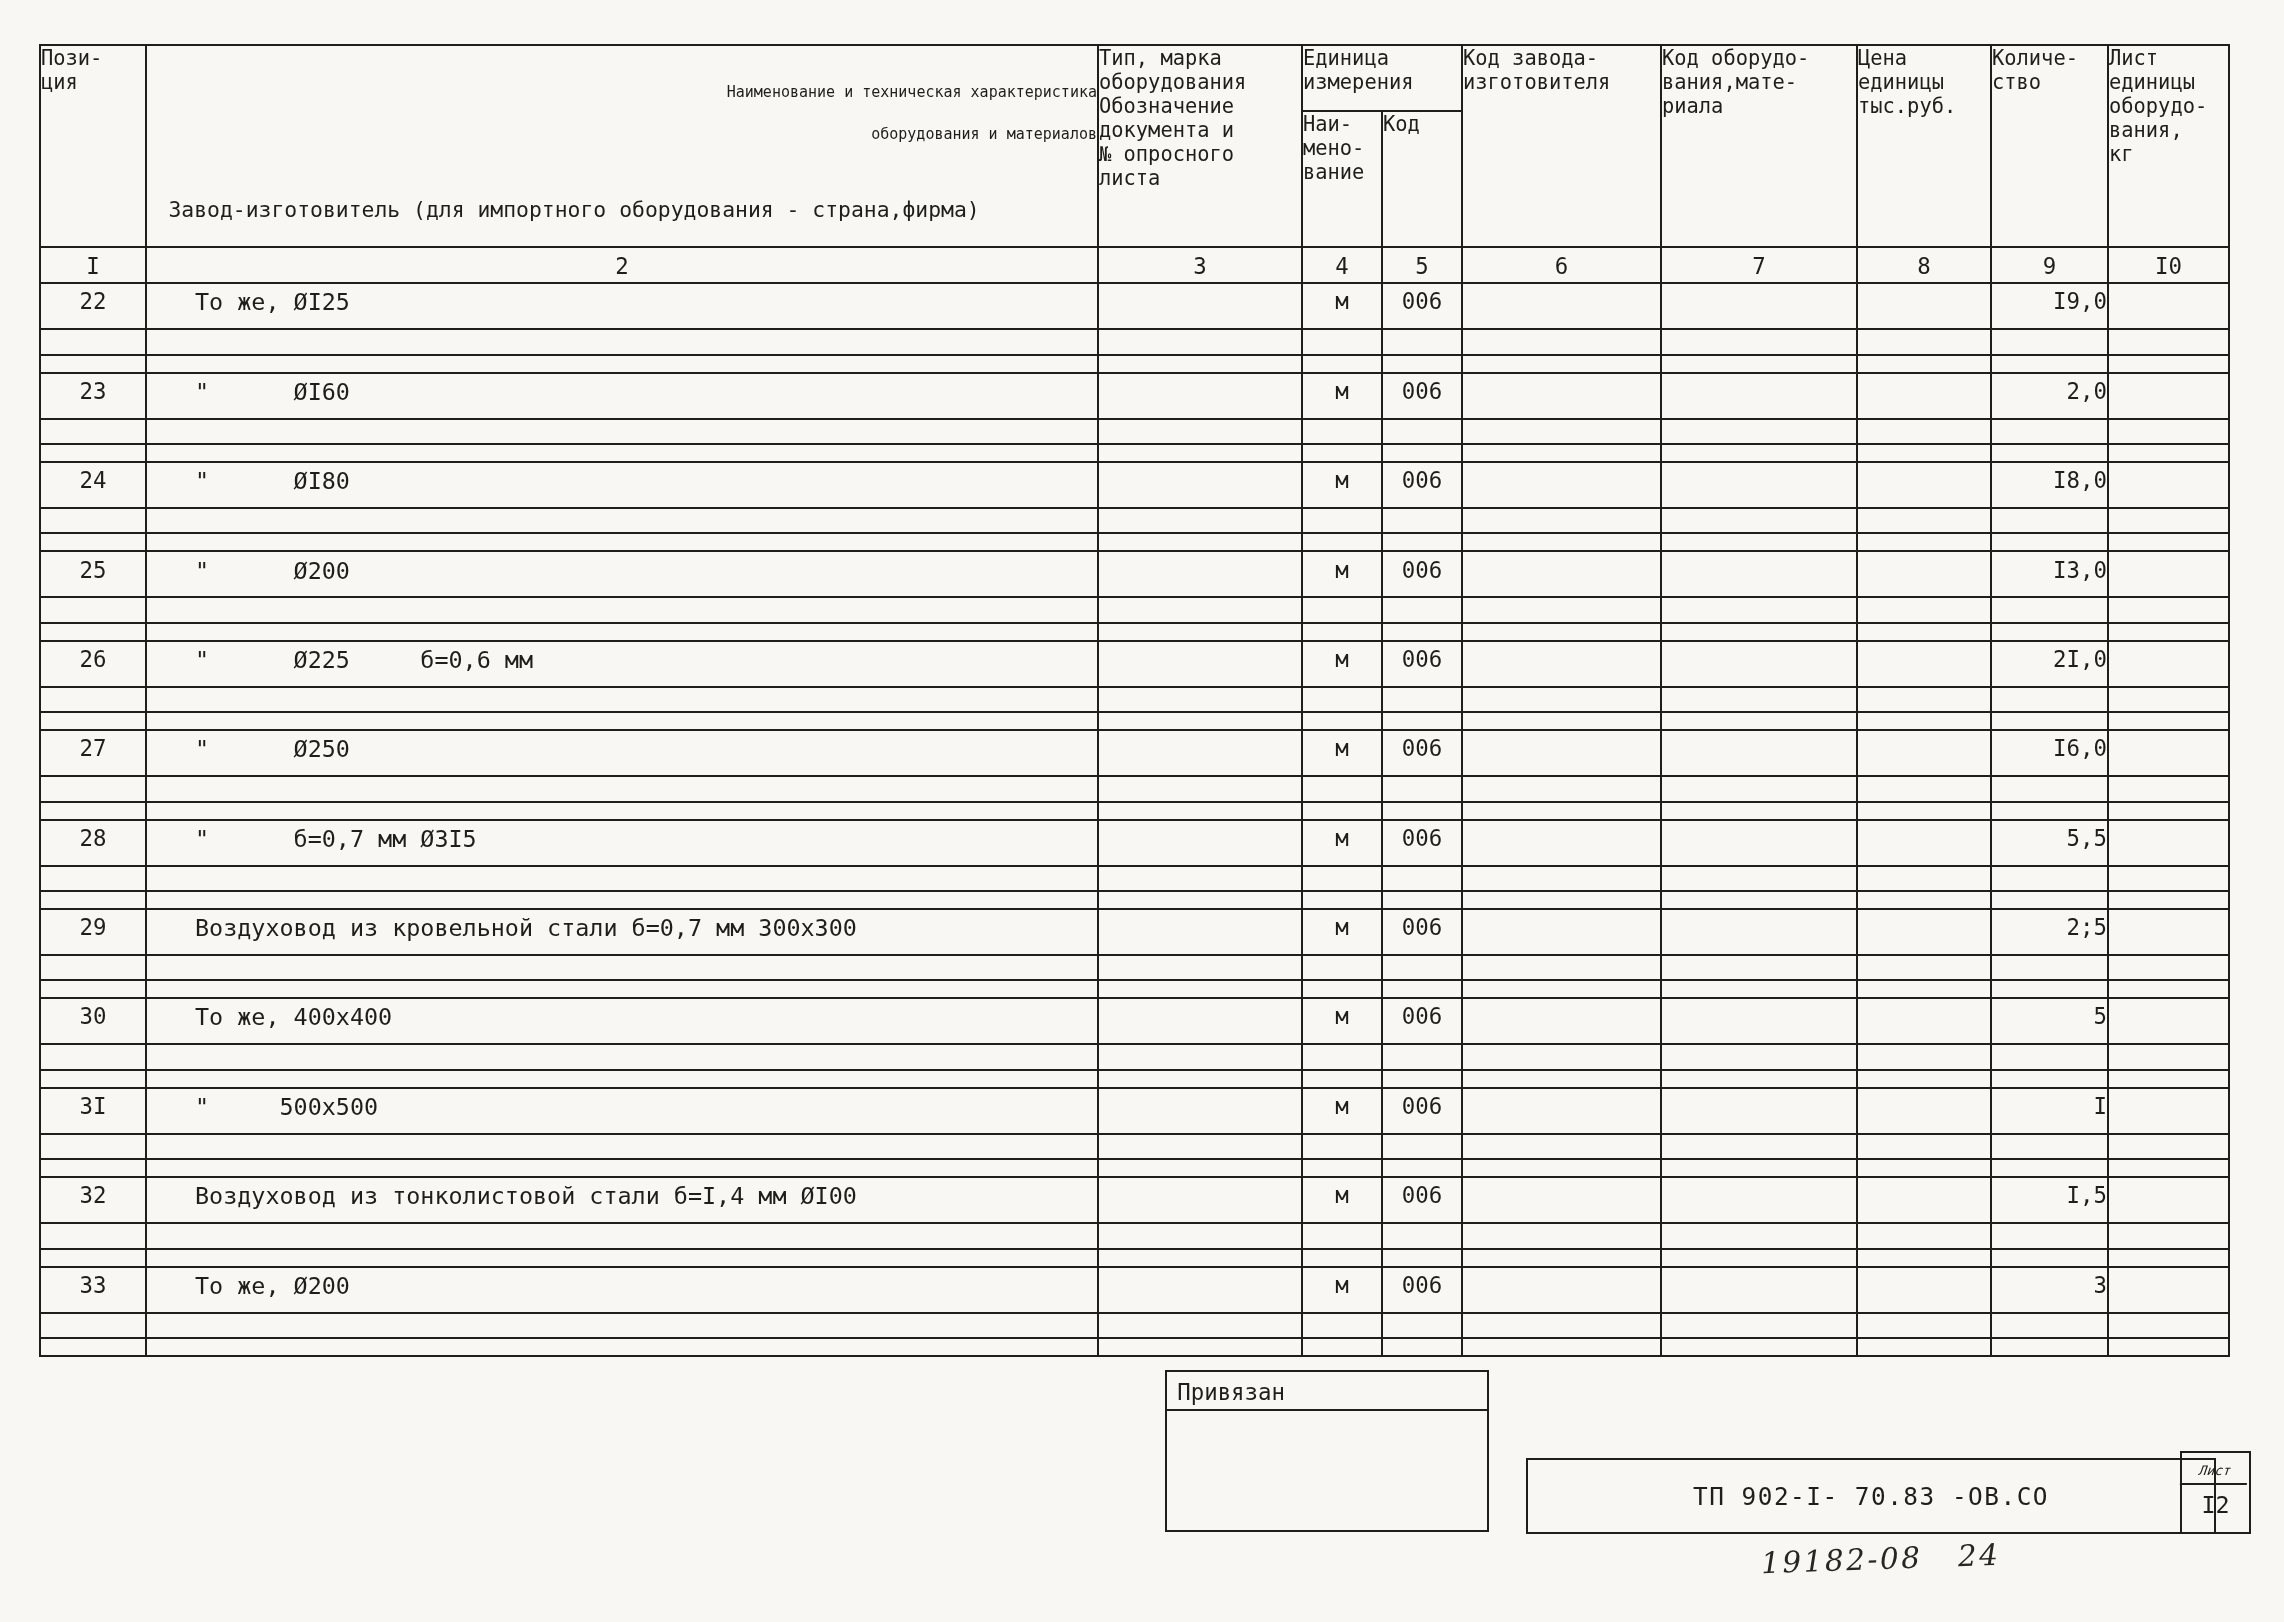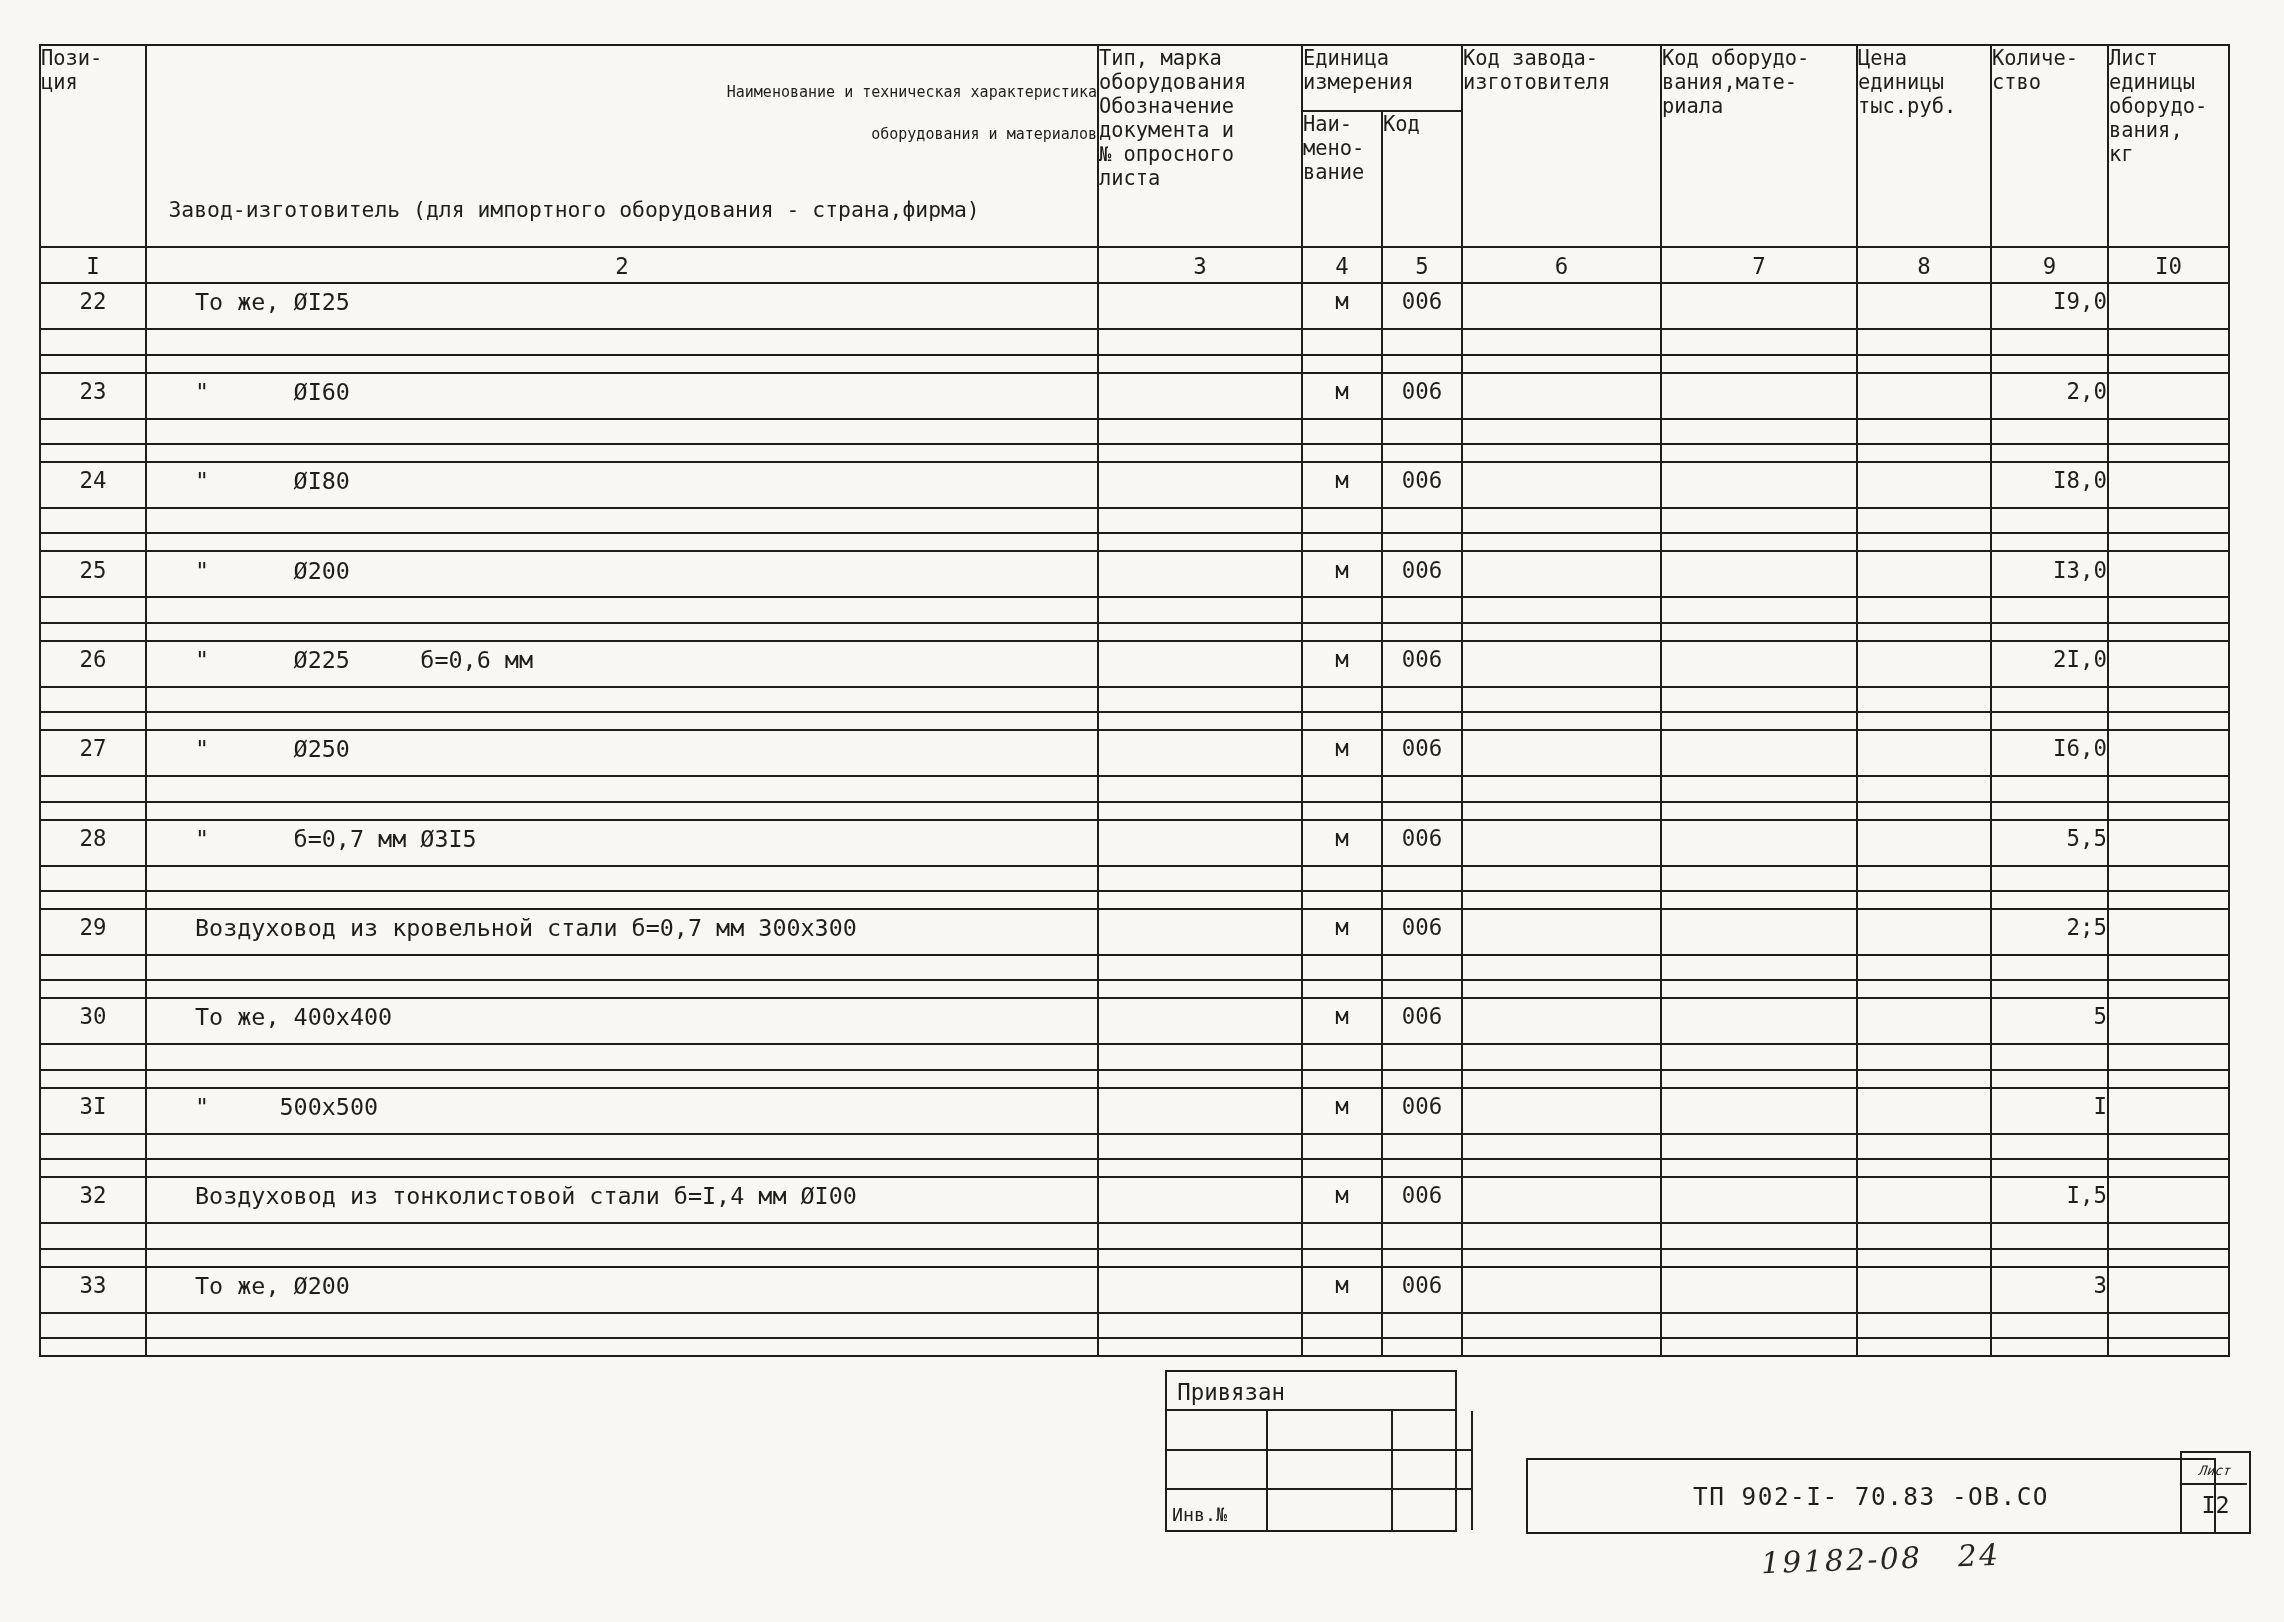--- a/index.html
+++ b/index.html
@@ -43,21 +43,21 @@
   .r-content td{height:46px;font-size:22.4px;padding-top:4.1px;}
   .r-content .c-pos{text-align:center;}
   .r-content .c-name{text-align:left;padding-left:48px;white-space:pre;font-size:23.4px;}
   .r-content .c-unit{text-align:center;}
   .r-content .c-code{text-align:center;}
   .r-content .c-qty{text-align:right;padding-left:13.2px;}
   .r-blank1 td{height:25.4px;}
   .r-blank2 td{height:18px;}
   
   .stamp{
-    position:absolute;left:1165px;top:1370px;width:292px;height:162px;
+    position:absolute;left:1165px;top:1370px;width:324px;height:162px;
     border:2.5px solid var(--ink);
   }
   .stamp-title{
     height:39px;border-bottom:2.5px solid var(--ink);
     font-size:22.4px;padding:7.1px 0 0 10.2px;
   }
   .stamp-grid{
     display:grid;grid-template-columns:101px 125px 80px 1fr;
     grid-auto-rows:1fr;height:calc(100% - 39px);
   }
@@ -591,34 +591,20 @@
           <td></td>
           <td></td>
           <td></td>
           <td></td>
         </tr>
       </tbody>
   </table>
 
   <div class="stamp">
     <div class="stamp-title">Привязан</div>
-    <div class="stamp-grid">
-      <div class="sg-cell"></div>
-      <div class="sg-cell"></div>
-      <div class="sg-cell"></div>
-      <div class="sg-cell"></div>
-      <div class="sg-cell"></div>
-      <div class="sg-cell"></div>
-      <div class="sg-cell"></div>
-      <div class="sg-cell"></div>
-      <div class="sg-cell inv">Инв.№</div>
-      <div class="sg-cell"></div>
-      <div class="sg-cell"></div>
-      <div class="sg-cell"></div>
-    </div>
   </div>
 
   <div class="doc-box">
     <span>ТП 902-I- 70.83 -ОВ.СО</span>
   </div>
 
   <div class="sheet-box">
     <div class="sheet-label">Лист</div>
     <div class="sheet-number">I2</div>
   </div>

